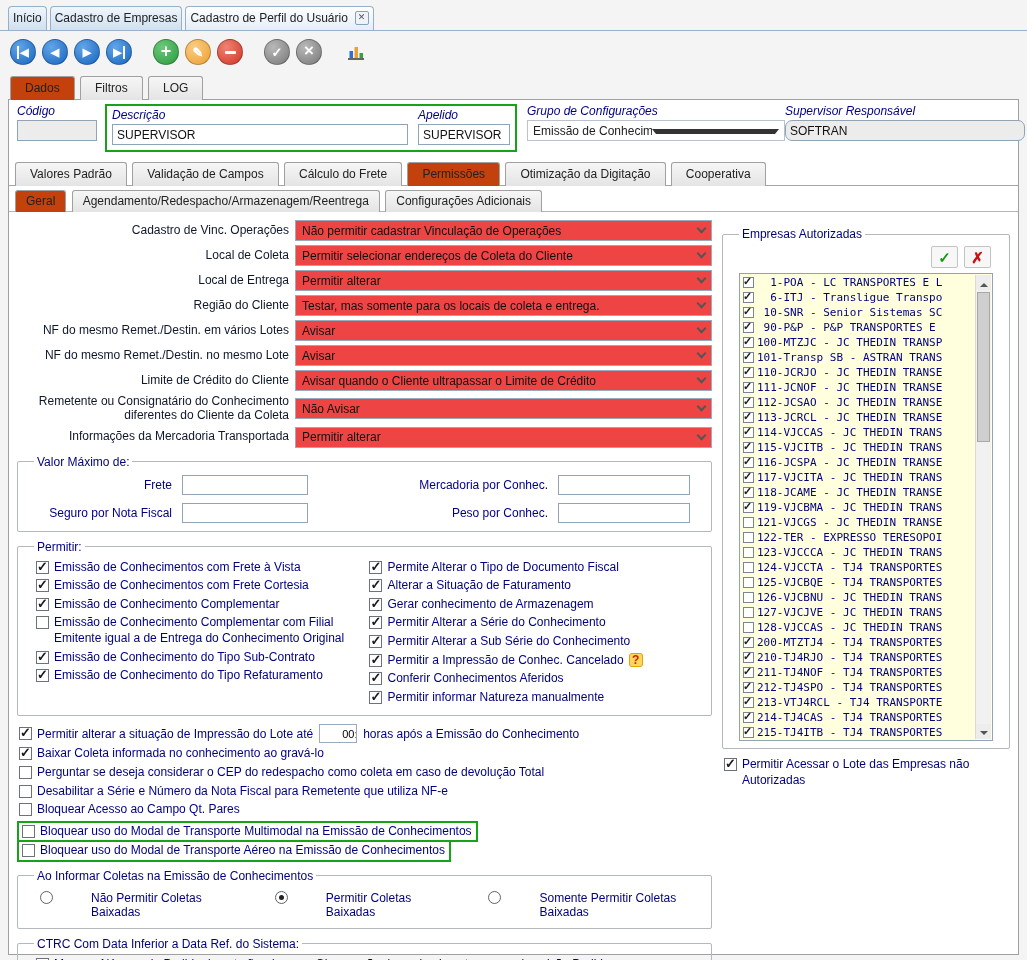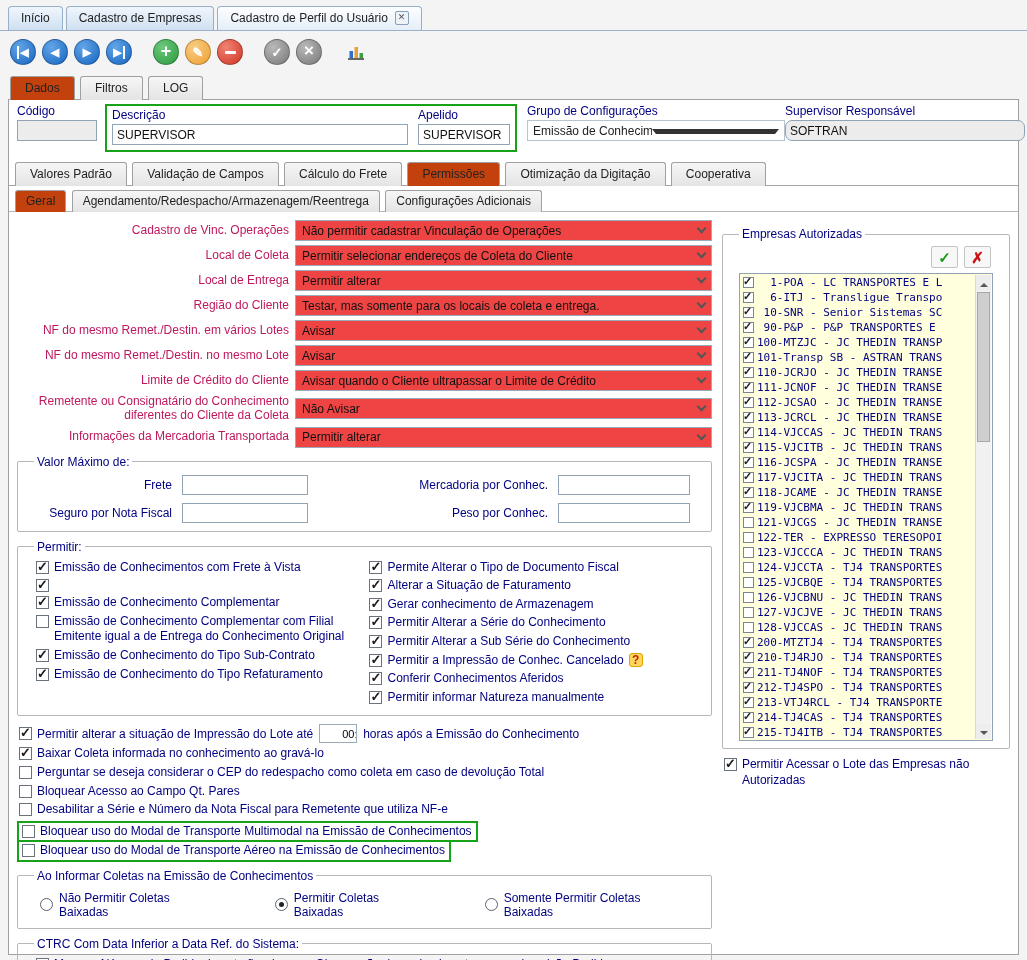--- a/index.html
+++ b/index.html
@@ -4,21 +4,21 @@
 <style>
   * { box-sizing: border-box; margin: 0; padding: 0; }
   html,body { background:#e9e9e9; }
   .app {
     width:1027px; height:960px; position:relative; overflow:hidden;
     background:#f4f4f4; font:12px "Liberation Sans", sans-serif; color:#222;
   }
   
   .mdi-bar { display:flex; gap:3px; padding:7px 8px 0 8px; border-bottom:1px solid #9ab1c9; height:31px; align-items:flex-end; }
   .mtab {
-    display:flex; align-items:center; gap:7px; padding:4px 12px 5px;
+    display:flex; align-items:center; gap:7px; padding:4px 4px 5px;
     background:linear-gradient(#f0f6fc,#cfe0f1); border:1px solid #96b0ca; border-bottom:none;
     border-radius:4px 4px 0 0; cursor:default; white-space:nowrap;
   }
   .mtab.active { background:linear-gradient(#fdfeff,#e4eef8); }
   .mclose { width:14px; height:14px; border:1px solid #8aa0b8; background:#eef3f8; border-radius:2px; position:relative; }
   .mclose::before { content:"✕"; position:absolute; left:2px; top:0px; font-size:9px; color:#556; }
   
   .toolbar { display:flex; align-items:center; gap:6px; padding:8px 10px 10px; }
   .tbtn { width:26px; height:26px; border-radius:50%; border:1px solid rgba(0,0,0,.25);
     display:flex; align-items:center; justify-content:center; color:#fff; cursor:pointer; padding:0; }
@@ -44,21 +44,21 @@
   .tabstrip { padding:0 0 0 10px; position:relative; z-index:2; }
   .tab {
     display:inline-block; padding:4px 14px 5px; margin-right:2px; position:relative; top:1px;
     border:1px solid #a0a0a0; border-bottom:none; border-radius:3px 3px 0 0;
     background:linear-gradient(#f6f6f6,#e4e4e4); color:#222; cursor:pointer; white-space:nowrap;
   }
   .tab.active { background:#c2410c; }
   .panel { margin:0 8px; background:#fff; border:1px solid #a0a0a0; height:856px; position:relative; }
   
   .hdr { display:flex; align-items:flex-start; padding:4px 8px 6px; }
-  .fld label { display:block; color:#000080; margin-bottom:2px; }
+  .fld label { display:block; color:#000080; margin-bottom:2px;font-style:italic; }
   .inp { height:21px; border:1px solid #90a4b6; background:#fff; padding:0 4px;
          font:12px "Liberation Sans",sans-serif; color:#111; }
   .inp.dis { background:#ececec; }
   .codigo .inp { width:80px; }
   .green-box { border:2px solid #17a317; margin-left:8px; padding:2px 5px 5px; display:flex; gap:10px; }
   .desc .inp { width:296px; }
   .apel .inp { width:92px; }
   .grupo { margin-left:10px; }
   .combo { width:258px; height:21px; border:1px solid #b7c4d0; background:#fff; display:flex;
            align-items:center; padding:0 5px; cursor:pointer; }
@@ -69,21 +69,21 @@
   
   .perm-tabs { padding:3px 0 0 6px; border-bottom:1px solid #a5a5a5; }
   .sub-tabs  { padding:3px 0 0 6px; border-bottom:1px solid #b5b5b5; }
   .sub-tabs .tab { padding:3px 10px 4px; }
   
   .body { display:flex; gap:10px; padding:8px 8px 0; }
   .left { width:702px; }
   .right { width:291px; }
   
   .ddrow { display:flex; align-items:center; margin-bottom:4px; }
-  .ddlabel { width:278px; text-align:right; padding-right:6px; color:#be185d; line-height:1.15; }
+  .ddlabel { width:278px; text-align:right; padding-right:6px; color:#0f172a; line-height:1.15; }
   .select { flex:1; height:21px; border:1px solid #9aabbb; background:#ef4444; display:flex;
             align-items:center; padding:0 6px; cursor:pointer; }
   .selval { flex:1; white-space:nowrap; overflow:hidden; color:#111; }
   .chev { flex:none; width:7px; height:7px; border-right:2px solid #555; border-bottom:2px solid #555;
           transform:rotate(45deg); margin-top:-4px; }
   
   .fs { border:1px solid #b3b8bd; border-radius:2px; margin:7px 0 8px; padding:3px 16px 7px; }
   .fs legend { color:#000080; padding:0 3px; }
   .vm-grid { display:grid; grid-template-columns:142px 126px 238px 132px; row-gap:8px; column-gap:6px;
              align-items:center; padding:3px 0 1px; }
@@ -100,21 +100,21 @@
   .helpicon { margin-left:5px; width:14px; height:14px; background:#ffd75e; border:1px solid #dfa500;
               border-radius:3px; color:#c42200; font-weight:bold; text-align:center; line-height:13px; }
   .chk.hl { border:2px solid #17a317; padding:1px 4px 1px 1px; margin:0; width:fit-content; }
   .chk.hl + .chk.hl { margin-top:-2px; }
   .lote-row { display:flex; align-items:center; color:#000080; margin:6px 0 2px; }
   .lote-row .box { margin-top:0; }
   .time-inp { width:38px; height:19px; border:1px solid #9aabbb; text-align:center; margin:0 6px;
               font:11px "Liberation Sans",sans-serif;padding-left:22px; }
   
   .radios { display:flex; gap:56px; padding:5px 6px 2px; }
-  .radio { display:flex; align-items:center; color:#000080; cursor:pointer; }
+  .radio { display:flex; color:#000080; cursor:pointer;gap:32px; }
   .rad { flex:none; width:13px; height:13px; border:1px solid #5a646e; border-radius:50%;
          background:#fff; margin-right:6px; position:relative; }
   .rad.on::before { content:""; position:absolute; inset:3px; border-radius:50%; background:#222; }
   
   .emp-actions { display:flex; justify-content:flex-end; gap:6px; padding:2px 2px 5px; }
   .ebtn { width:27px; height:22px; border:1px solid #c3c3c3; background:#f7f7f7; border-radius:2px;
           font-size:15px; font-weight:700; line-height:1; cursor:pointer; }
   .ebtn.ok { color:#119911; } .ebtn.no { color:#cc1111; }
   .lst-wrap { position:relative; height:468px; border:1px solid #90a4b6; background:#ffffde; overflow:hidden; }
   .lst { position:absolute; top:1px; left:1px; right:17px; bottom:1px; overflow:hidden; }
@@ -375,20 +375,21 @@
           <div class="cols">
             <div class="col">
   <div class="chk">
     <span class="box on"></span>
     <span class="ctext">Emissão de Conhecimentos com Frete à Vista</span>
 
   </div>
 
   <div class="chk">
     <span class="box on"></span>
+    <span class="ctext">Emissão de Conhecimentos com Frete Cortesia</span>
 
   </div>
 
   <div class="chk">
     <span class="box on"></span>
     <span class="ctext">Emissão de Conhecimento Complementar</span>
 
   </div>
 
   <div class="chk">
@@ -476,27 +477,27 @@
   </div>
 
   <div class="chk">
     <span class="box"></span>
     <span class="ctext">Perguntar se deseja considerar o CEP do redespacho como coleta em caso de devolução Total</span>
 
   </div>
 
   <div class="chk">
     <span class="box"></span>
+    <span class="ctext">Desabilitar a Série e Número da Nota Fiscal para Remetente que utiliza NF-e</span>
+
+  </div>
+
+  <div class="chk">
+    <span class="box"></span>
     <span class="ctext">Bloquear Acesso ao Campo Qt. Pares</span>
-
-  </div>
-
-  <div class="chk">
-    <span class="box"></span>
-    <span class="ctext">Desabilitar a Série e Número da Nota Fiscal para Remetente que utiliza NF-e</span>
 
   </div>
 
   <div class="chk hl">
     <span class="box"></span>
     <span class="ctext">Bloquear uso do Modal de Transporte Multimodal na Emissão de Conhecimentos</span>
 
   </div>
 
   <div class="chk hl">

